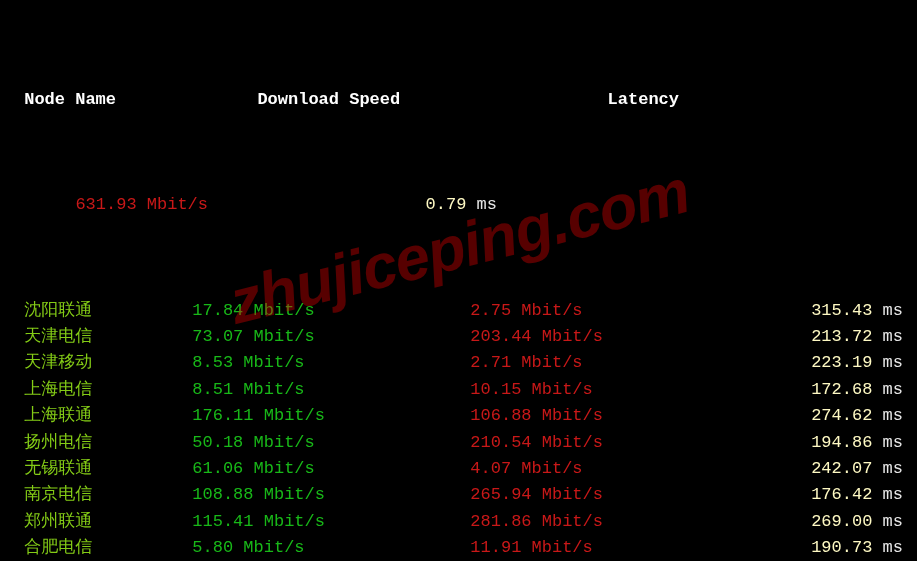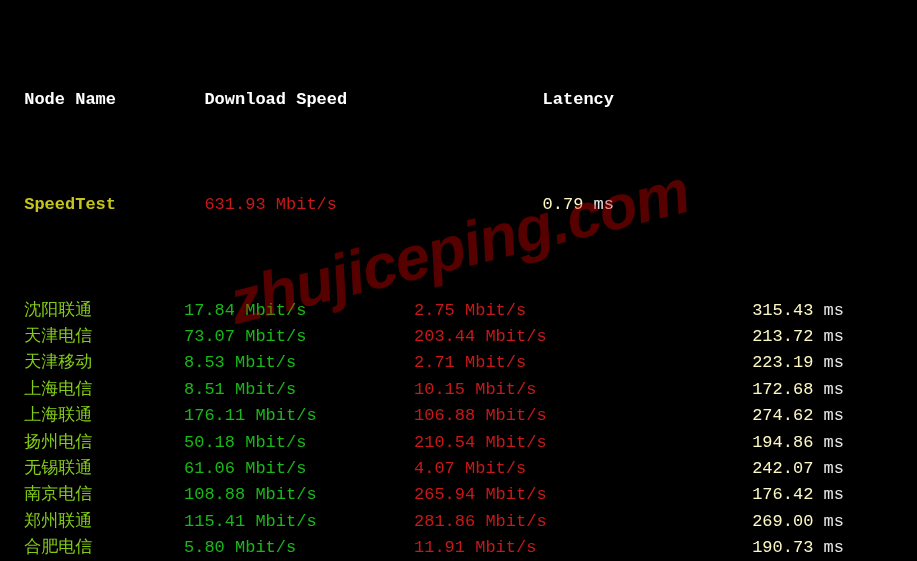--- a/index.html
+++ b/index.html
@@ -14,24 +14,25 @@
     height: 561px;
     overflow: hidden;
     position: relative;
   }
   .terminal {
     padding: 8px 14px;
     white-space: pre;
   }
   .row {
     display: flex;
+    gap: 12px;
   }
   .col-node  { width: 170px; }
   .col-up    { width: 230px; }
-  .col-down  { width: 260px; }
+  .col-down  { width: 260px; margin-left: 41px; }
   .col-lat   { width: 170px; text-align: right; }
   .hdr { color: #fff; font-weight: bold; }
   .yellow { color: #c6c619; font-weight: bold; }
   .green  { color: #18b818; }
   .red    { color: #c81818; }
   .cyan   { color: #84cc16; }
   .watermark {
     position: absolute;
     top: 44%;
     left: 50%;
@@ -54,21 +55,20 @@
 
 <div class="terminal">
 
   <div class="row">
     <span class="col-node hdr"> Node Name</span>
     <span class="col-down hdr">  Download Speed</span>
     <span class="col-lat hdr">    Latency</span>
   </div>
 
   <div class="row">
-    <span class="col-node yellow"> SpeedTest</span>
     <span class="col-down red">  631.93 Mbit/s</span>
     <span class="col-lat"><span class="lat-num">     0.79</span><span class="lat-unit"> ms</span></span>
   </div>
 
   <div id="rows-container"><div class="row"><span class="col-node cyan"> 沈阳联通</span><span class="col-up green">17.84 Mbit/s</span><span class="col-down red">2.75 Mbit/s</span><span class="col-lat"><span class="lat-num">315.43</span><span class="lat-unit"> ms</span></span></div><div class="row"><span class="col-node cyan"> 天津电信</span><span class="col-up green">73.07 Mbit/s</span><span class="col-down red">203.44 Mbit/s</span><span class="col-lat"><span class="lat-num">213.72</span><span class="lat-unit"> ms</span></span></div><div class="row"><span class="col-node cyan"> 天津移动</span><span class="col-up green">8.53 Mbit/s</span><span class="col-down red">2.71 Mbit/s</span><span class="col-lat"><span class="lat-num">223.19</span><span class="lat-unit"> ms</span></span></div><div class="row"><span class="col-node cyan"> 上海电信</span><span class="col-up green">8.51 Mbit/s</span><span class="col-down red">10.15 Mbit/s</span><span class="col-lat"><span class="lat-num">172.68</span><span class="lat-unit"> ms</span></span></div><div class="row"><span class="col-node cyan"> 上海联通</span><span class="col-up green">176.11 Mbit/s</span><span class="col-down red">106.88 Mbit/s</span><span class="col-lat"><span class="lat-num">274.62</span><span class="lat-unit"> ms</span></span></div><div class="row"><span class="col-node cyan"> 扬州电信</span><span class="col-up green">50.18 Mbit/s</span><span class="col-down red">210.54 Mbit/s</span><span class="col-lat"><span class="lat-num">194.86</span><span class="lat-unit"> ms</span></span></div><div class="row"><span class="col-node cyan"> 无锡联通</span><span class="col-up green">61.06 Mbit/s</span><span class="col-down red">4.07 Mbit/s</span><span class="col-lat"><span class="lat-num">242.07</span><span class="lat-unit"> ms</span></span></div><div class="row"><span class="col-node cyan"> 南京电信</span><span class="col-up green">108.88 Mbit/s</span><span class="col-down red">265.94 Mbit/s</span><span class="col-lat"><span class="lat-num">176.42</span><span class="lat-unit"> ms</span></span></div><div class="row"><span class="col-node cyan"> 郑州联通</span><span class="col-up green">115.41 Mbit/s</span><span class="col-down red">281.86 Mbit/s</span><span class="col-lat"><span class="lat-num">269.00</span><span class="lat-unit"> ms</span></span></div><div class="row"><span class="col-node cyan"> 合肥电信</span><span class="col-up green">5.80 Mbit/s</span><span class="col-down red">11.91 Mbit/s</span><span class="col-lat"><span class="lat-num">190.73</span><span class="lat-unit"> ms</span></span></div></div>
 
   
 
   
   

